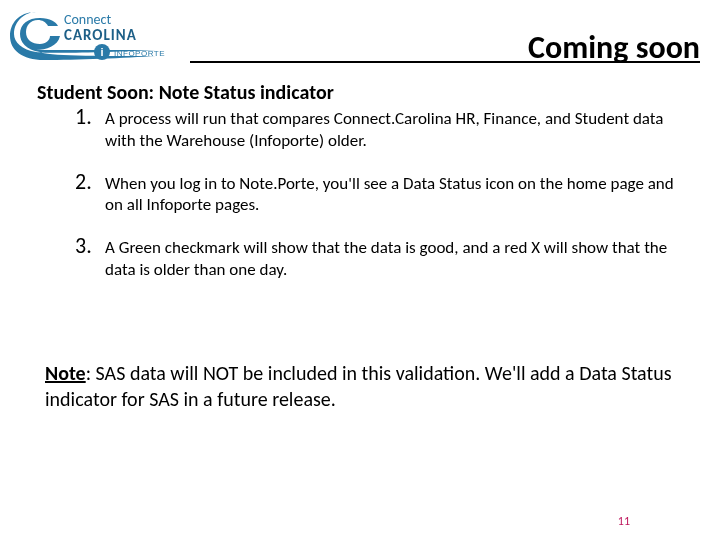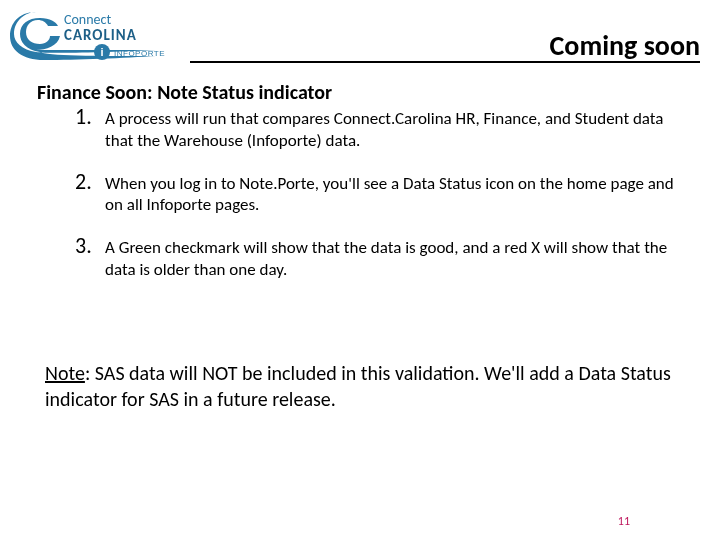--- a/index.html
+++ b/index.html
@@ -3,35 +3,35 @@
 <meta charset="utf-8">
 <style>
   * { box-sizing: border-box; margin: 0; padding: 0; }
   html, body { width: 720px; height: 540px; background: #fff; font-family: "Calibri", "Segoe UI", Arial, sans-serif; color: #000; }
   .slide { position: relative; width: 648px; height: 540px; }
 
   
   .header { position: absolute; top: 6px; left: 0; width: 720px; height: 62px; }
   .logo { position: absolute; left: 6px; top: 0; width: 180px; height: 58px; }
   .logo svg { width: 100%; height: 100%; }
-  .header-title { position: absolute; right: 20px; top: 22px; font-size: 28px; font-weight: 700; }
+  .header-title { position: absolute; right: 20px; top: 22px; font-size: 32px; font-weight: 700; }
   .header-rule { position: absolute; left: 190px; top: 55px; width: 510px; height: 0; border-top: 2px solid #000; }
 
   
   .subtitle { position: absolute; left: 37px; top: 80px; font-size: 20px; font-weight: 700; }
   .subtitle .lead { }
   .subtitle .rest { }
 
   .list { position: absolute; left: 75px; top: 105px; width: 605px; }
   .item { display: flex; align-items: flex-start; margin-bottom: 18px; }
   .num { font-size: 22px; font-weight: 400; width: 30px; flex: 0 0 30px; line-height: 1.1; }
   .body { font-size: 17px; line-height: 1.28; padding-top: 3px; }
 
   .note { position: absolute; left: 45px; top: 360px; width: 630px; font-size: 20px; line-height: 1.3; }
-  .note .lead { font-weight: 400; text-decoration: underline; text-align: right; }
+  .note .lead { font-weight: 700; text-decoration: underline; text-align: right; }
 
   .page-num { position: absolute; right: 18px; bottom: 12px; font-size: 12px; color: #be185d; }
 </style>
 </head>
 <body>
 <div class="slide">
 
   <div class="header">
     <div class="logo">
       <svg viewBox="0 0 180 58">
@@ -41,27 +41,27 @@
         <circle cx="96" cy="46" r="8" fill="#2a7aa8"></circle>
         <text x="96" y="50" font-family="Arial" font-size="11" font-weight="bold" fill="#fff" text-anchor="middle">i</text>
         <text x="108" y="50" font-family="Arial" font-size="8" fill="#2a7aa8" letter-spacing="0.5">INFOPORTE</text>
       </svg>
     </div>
     <div class="header-title">Coming soon</div>
     <div class="header-rule"></div>
   </div>
 
   <div class="subtitle">
-    <span class="lead">Finance Soon:</span><span class="rest">  Note Status indicator</span>
+    <span class="lead">Student Soon:</span><span class="rest">  Note Status indicator</span>
   </div>
 
   <div class="list">
     <div class="item">
       <div class="num">1.</div>
-      <div class="body">A process will run that compares Connect.Carolina HR, Finance, and Student data that the Warehouse (Infoporte) data.</div>
+      <div class="body">A process will run that compares Connect.Carolina HR, Finance, and Student data with the Warehouse (Infoporte) older.</div>
     </div>
     <div class="item">
       <div class="num">2.</div>
       <div class="body">When you log in to Note.Porte, you'll see a Data Status icon on the home page and on all Infoporte pages.</div>
     </div>
     <div class="item">
       <div class="num">3.</div>
       <div class="body">A Green checkmark will show that the data is good, and a red X will show that the data is older than one day.</div>
     </div>
   </div>

